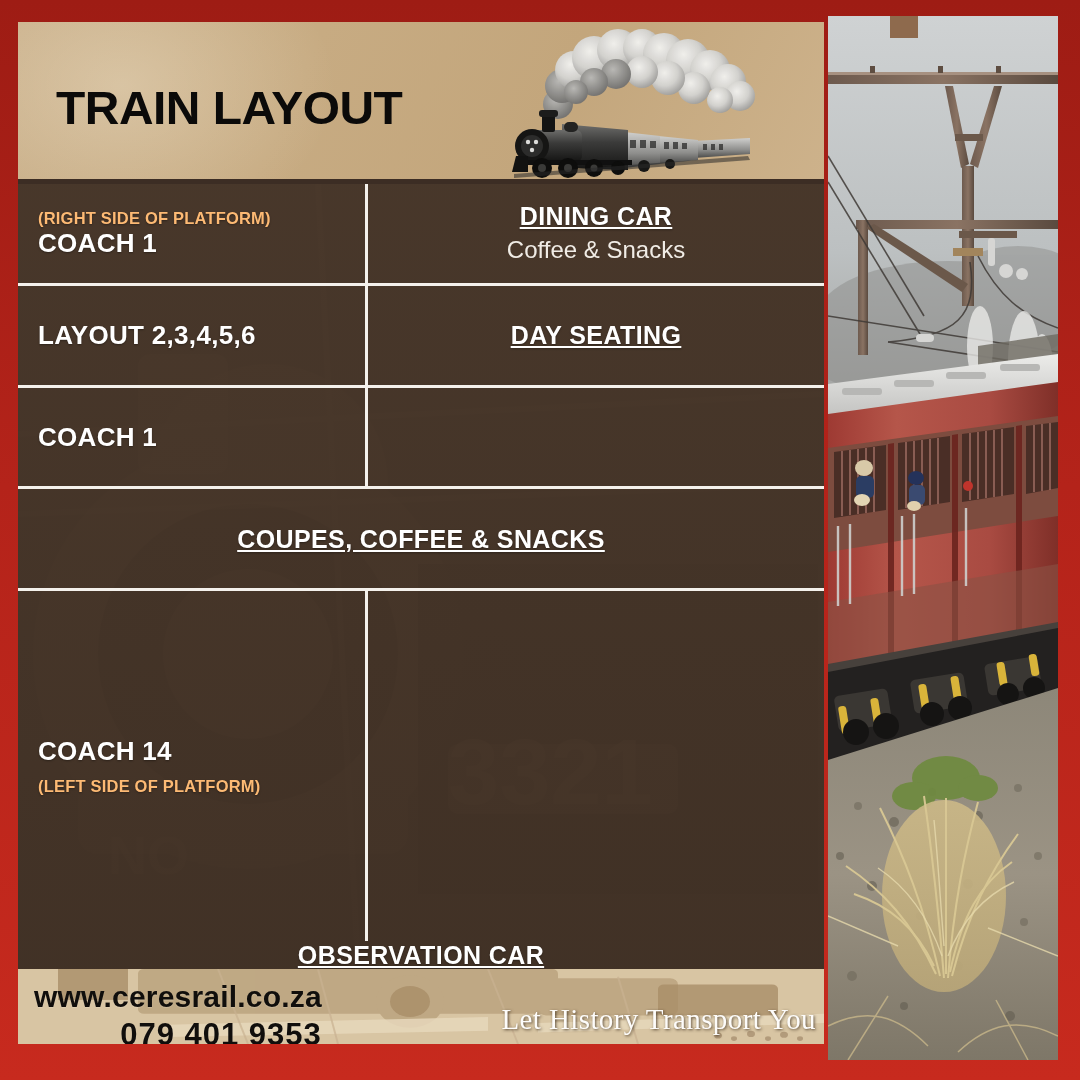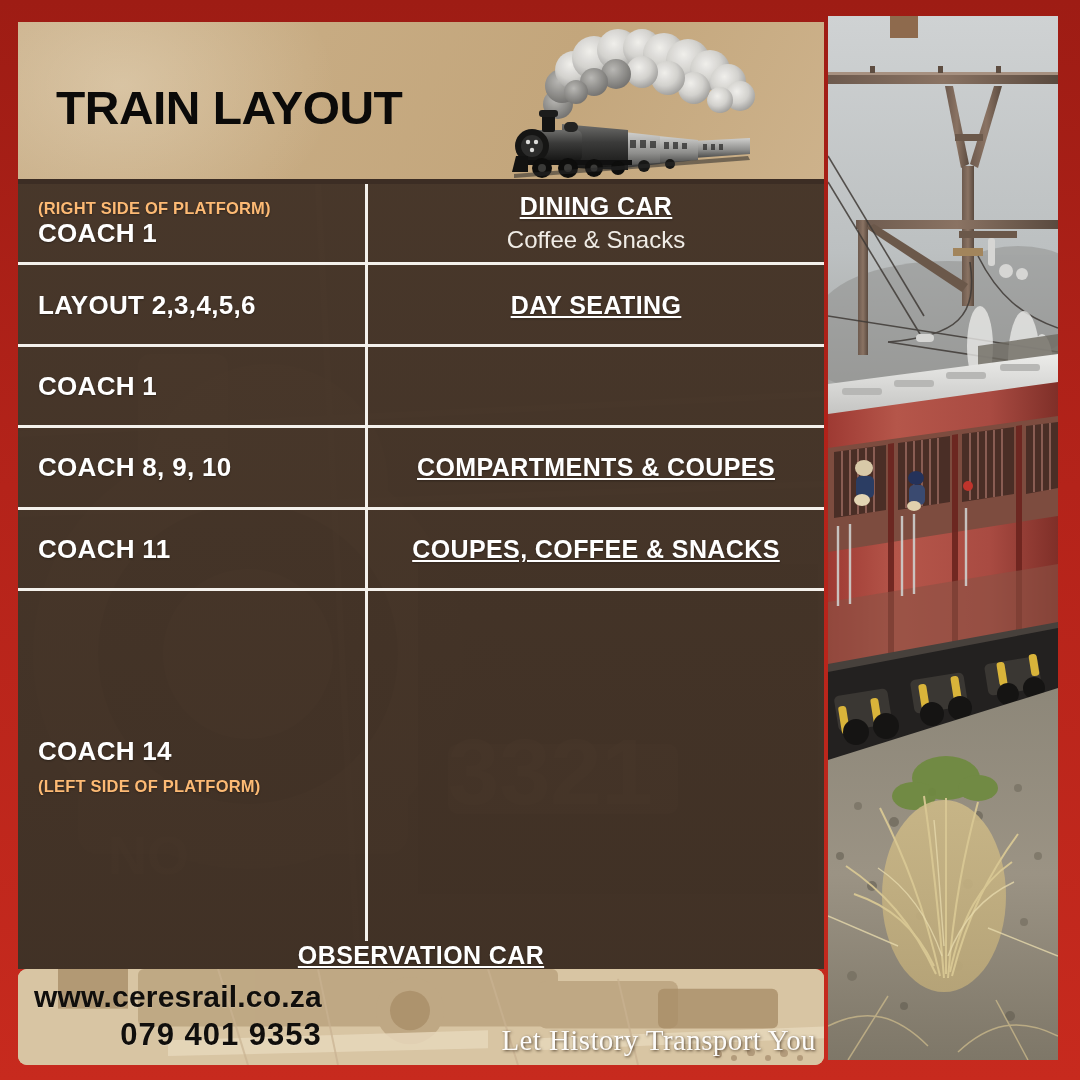--- a/index.html
+++ b/index.html
@@ -145,24 +145,23 @@
     font-weight: 400;
     line-height: 1.2;
     margin-top: 6px;
     white-space: nowrap;
   }
 
   
   .footer {
     position: relative;
     width: 100%;
-    height: 96px;
+    height: 75px;
     overflow: hidden;
     background: #d9c6a4;
-    border-radius: 9px;
   }
   .footer-bg { position:absolute; inset:0; width:100%; height:100%; }
   .footer-text-left {
     position:absolute; left: 16px; top: 10px;
     z-index:3;
   }
   .site, .phone {
     color: #100e0c;
     font-weight: 800;
     letter-spacing: .2px;
@@ -349,33 +348,22 @@
           <div class="svc-main">DAY SEATING</div>
         </div>
       </div>
 
       <div class="row">
         <div class="cell-left">
           <div class="coach-label">COACH 1</div>
         </div>
       </div>
 
+
       <div class="row">
-        <div class="cell-left">
-          <div class="coach-label">COACH 8, 9, 10</div>
-        </div>
-        <div class="cell-right">
-          <div class="svc-main">COMPARTMENTS &amp; COUPES</div>
-        </div>
-      </div>
-
-      <div class="row">
-        <div class="cell-left">
-          <div class="coach-label">COACH 11</div>
-        </div>
         <div class="cell-right">
           <div class="svc-main">COUPES, COFFEE &amp; SNACKS</div>
         </div>
       </div>
 
 
       <div class="row">
         <div class="cell-left">
           <div class="coach-label">COACH 14</div>
           <div class="side-note bottom">(LEFT SIDE OF PLATFORM)</div>

